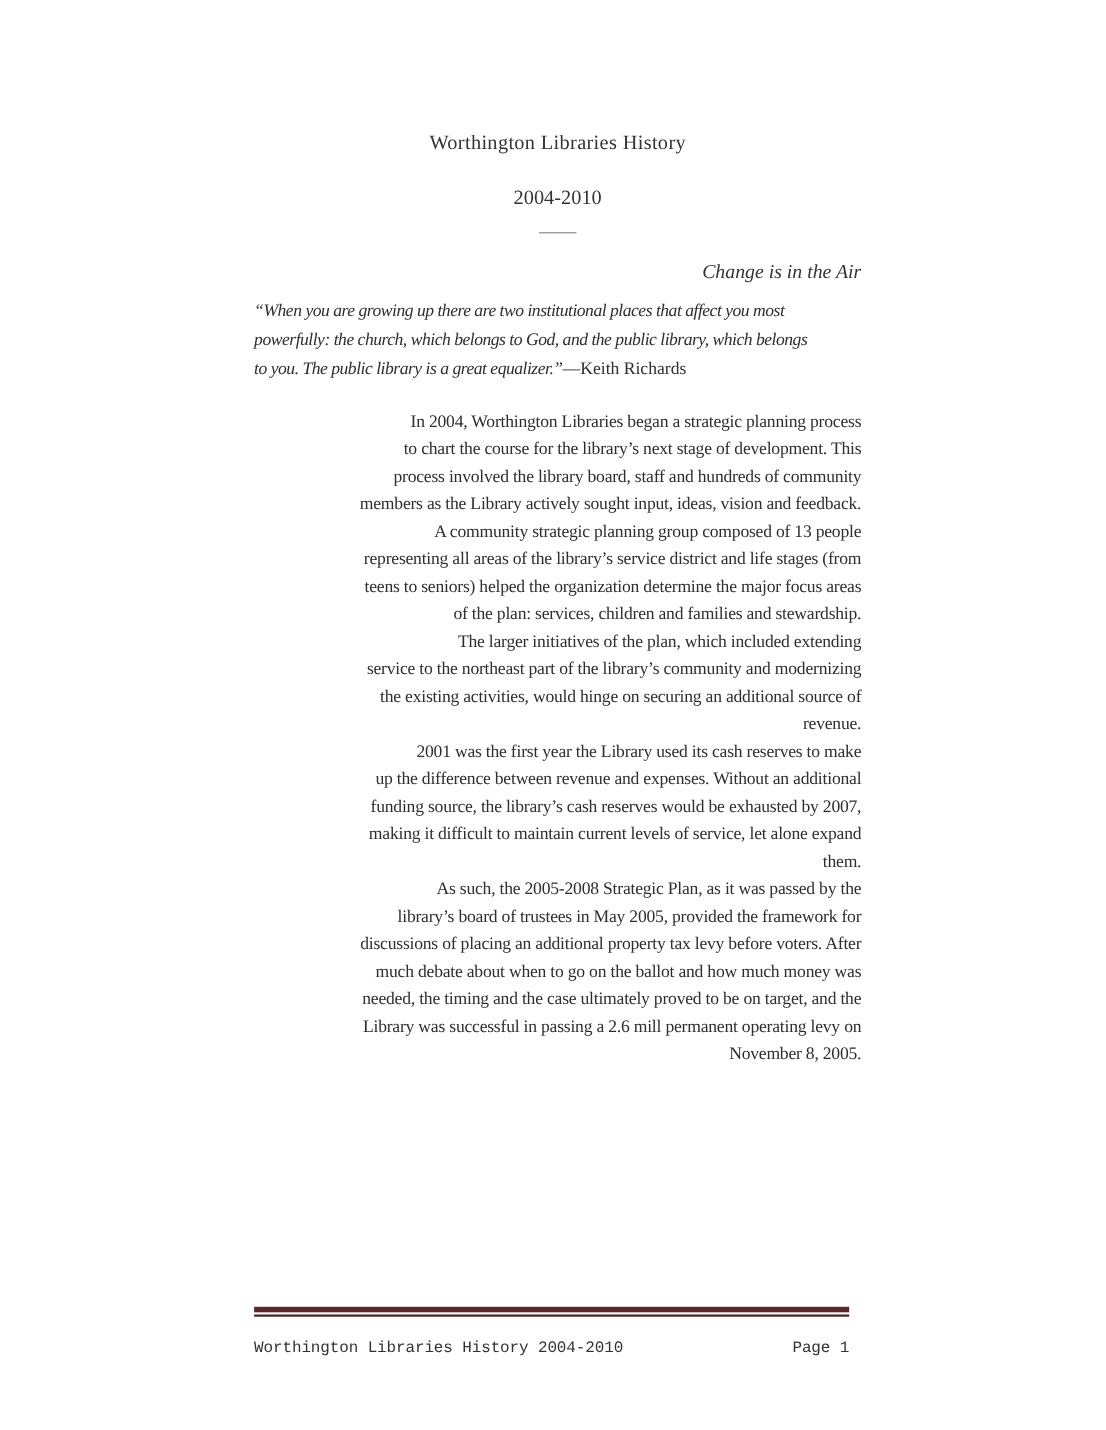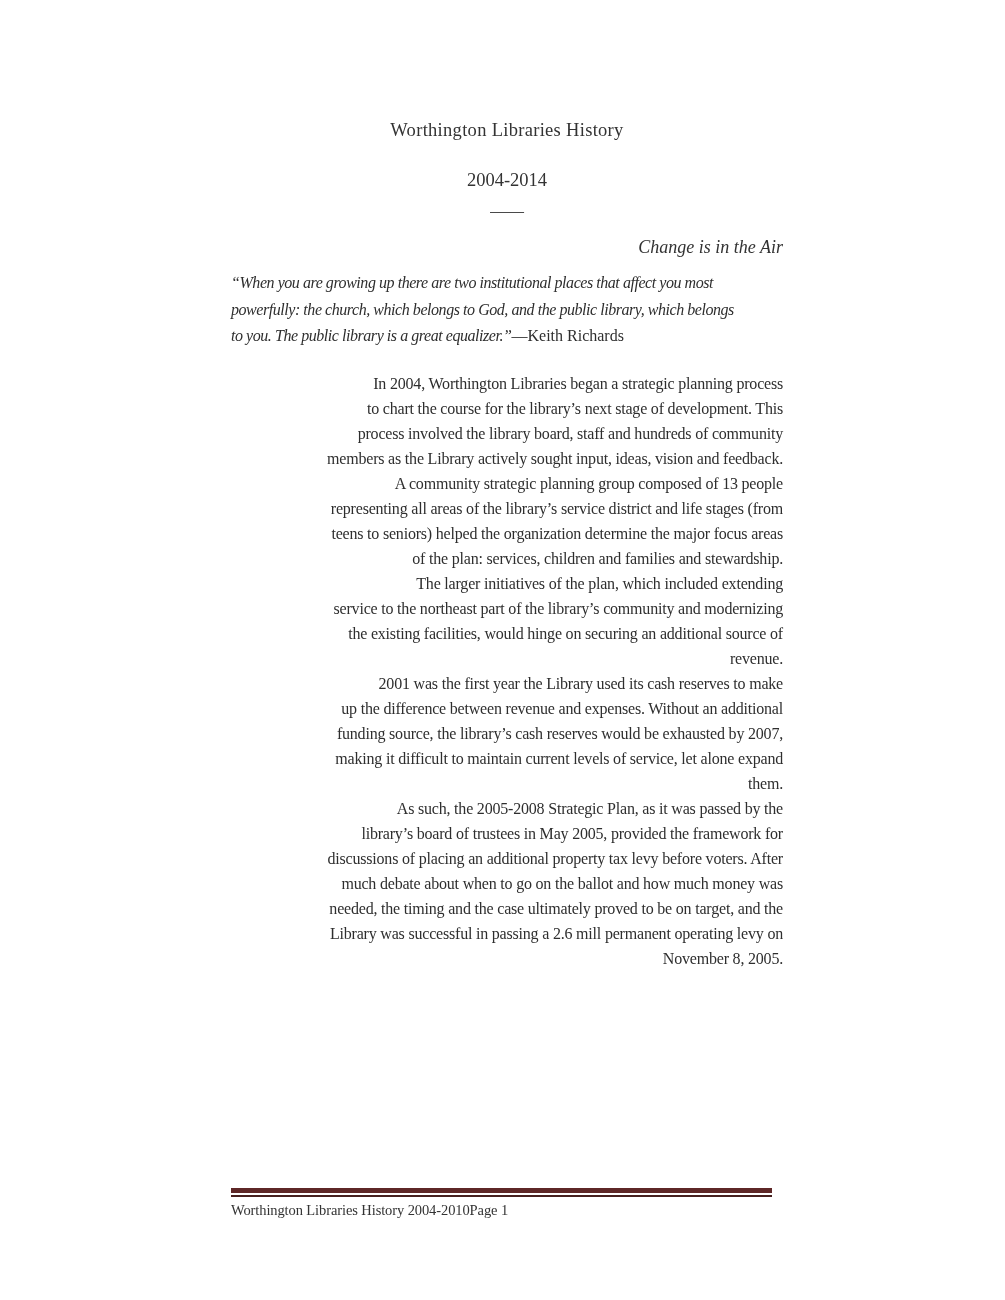--- a/index.html
+++ b/index.html
@@ -42,51 +42,51 @@
   .para { margin:0; text-indent:57px; white-space:pre-line;text-align:right; }
 
   .footer { position:absolute; left:231px; top:1188px; width:541px; }
   .footer-rule {
     height:9px;
     border-top:5px solid #5e2727;
     border-bottom:2px solid #47201f;
     box-sizing:border-box;
   }
   .footer-row {
-    display:flex; 
-    margin-top:4px;
-    font-size:14.5px; line-height:18px; color:#333333; letter-spacing:-0.1px;
+    display:flex; justify-content:space-between;
+    margin-top:20px;
+    font-size:14.5px; line-height:18px; color:#333333; letter-spacing:-0.1px;font-family:Liberation Mono, monospace;
   }
 </style>
 </head>
 <body>
 
 <div class="page">
   <div class="content">
     <h1 class="doc-title">Worthington Libraries History</h1>
-    <div class="doc-subtitle">2004-2014</div>
+    <div class="doc-subtitle">2004-2010</div>
     <div class="divider-row"><span class="divider-dash">—</span></div>
     <div class="doc-tagline">Change is in the Air</div>
 
     <div class="epigraph"><span class="q-text">“When you are growing up there are two institutional places that affect you most
 powerfully: the church, which belongs to God, and the public library, which belongs
 to you. The public library is a great equalizer.”</span><span class="q-attr">—Keith Richards</span></div>
 
     <div class="body-text">
       <p class="para">In 2004, Worthington Libraries began a strategic planning process
 to chart the course for the library’s next stage of development. This
 process involved the library board, staff and hundreds of community
 members as the Library actively sought input, ideas, vision and feedback.
 A community strategic planning group composed of 13 people
 representing all areas of the library’s service district and life stages (from
 teens to seniors) helped the organization determine the major focus areas
 of the plan: services, children and families and stewardship.</p>
       <p class="para">The larger initiatives of the plan, which included extending
 service to the northeast part of the library’s community and modernizing
-the existing facilities, would hinge on securing an additional source of
+the existing activities, would hinge on securing an additional source of
 revenue.</p>
       <p class="para">2001 was the first year the Library used its cash reserves to make
 up the difference between revenue and expenses. Without an additional
 funding source, the library’s cash reserves would be exhausted by 2007,
 making it difficult to maintain current levels of service, let alone expand
 them.</p>
       <p class="para">As such, the 2005-2008 Strategic Plan, as it was passed by the
 library’s board of trustees in May 2005, provided the framework for
 discussions of placing an additional property tax levy before voters. After
 much debate about when to go on the ballot and how much money was

